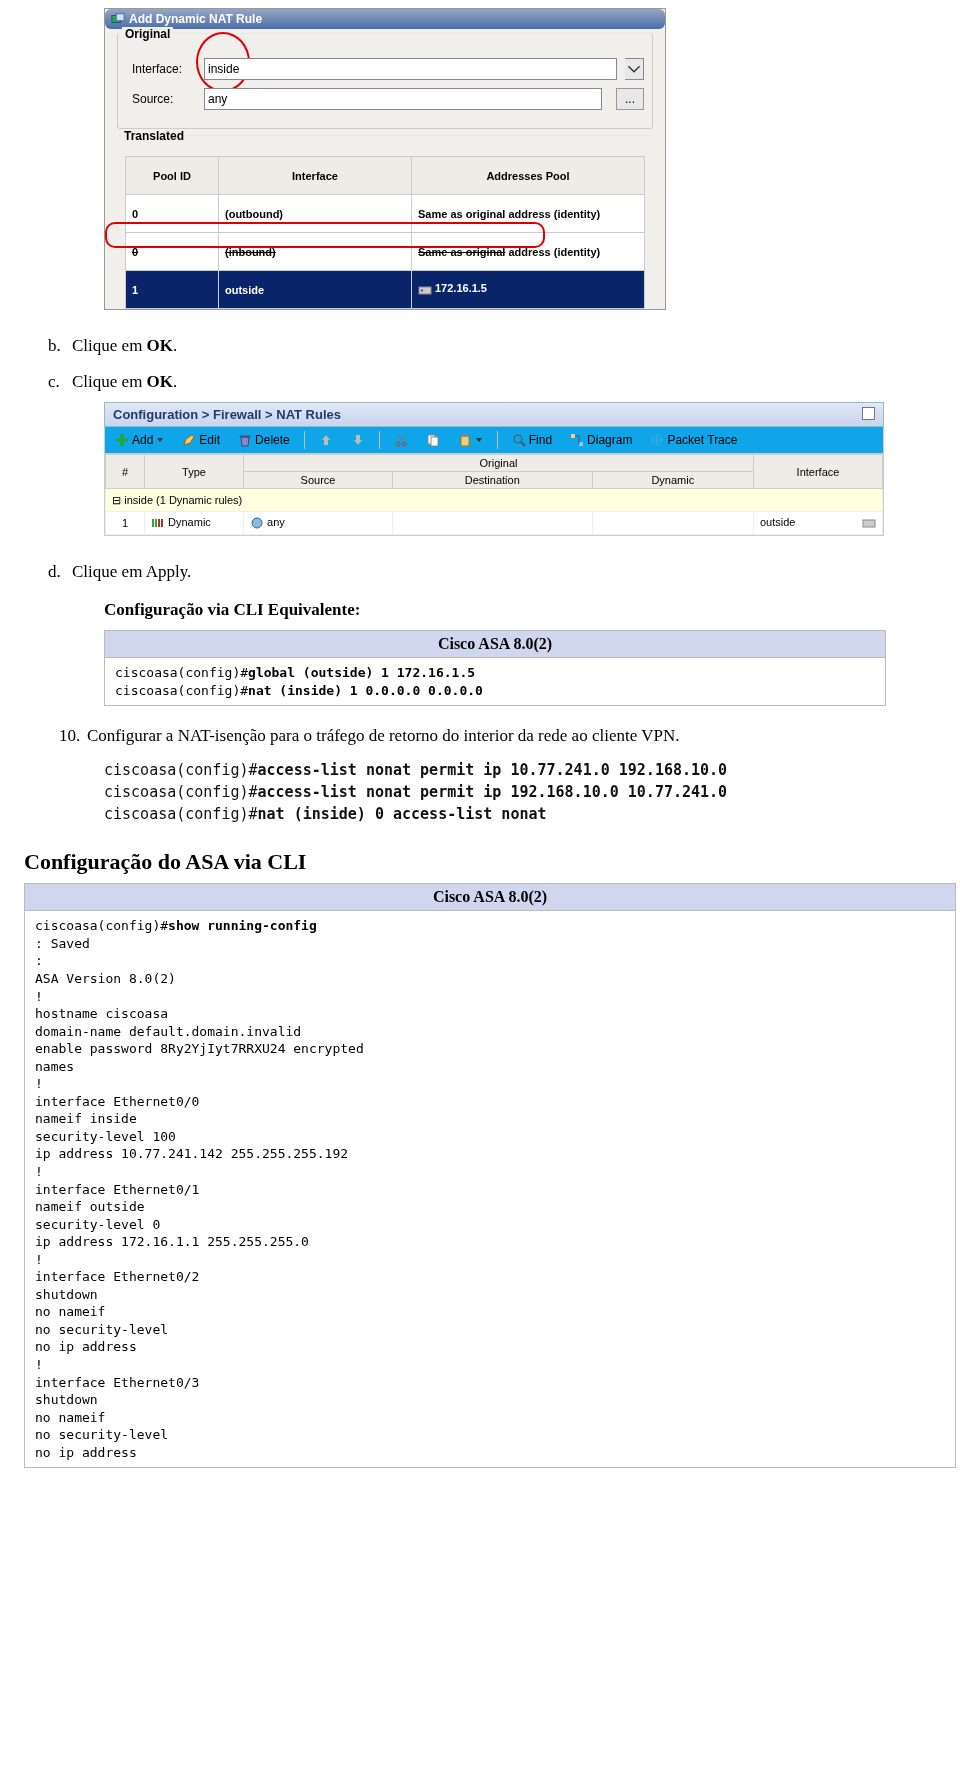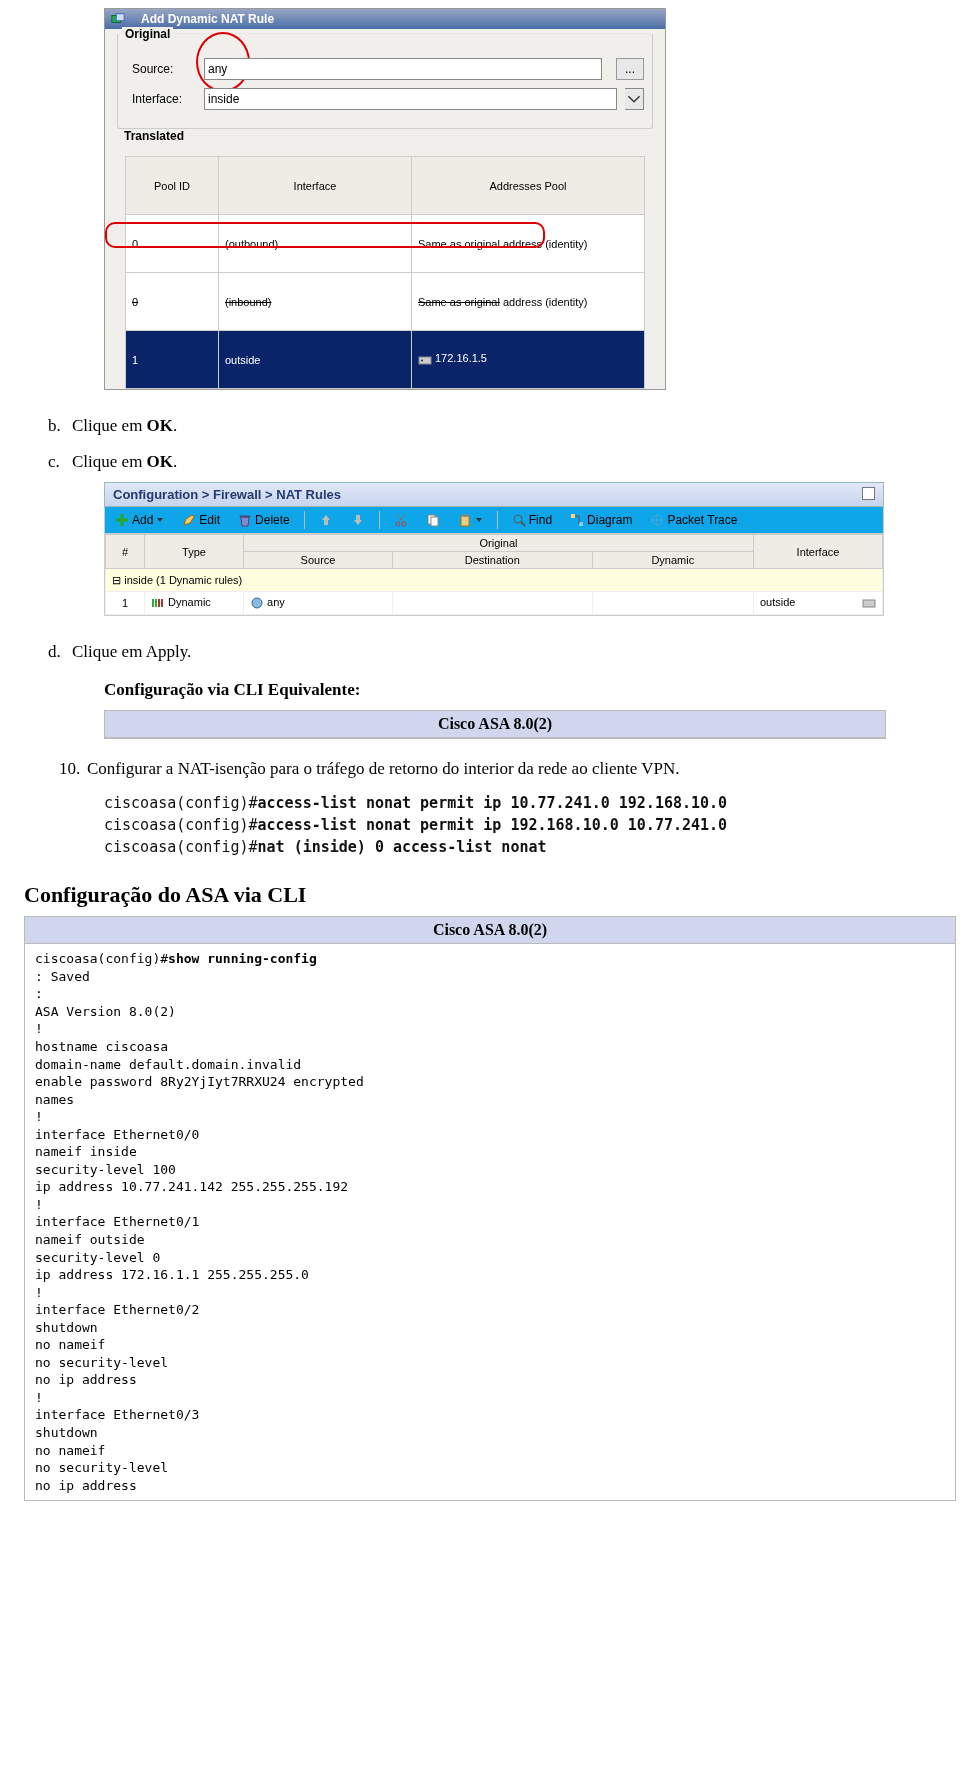--- a/index.html
+++ b/index.html
@@ -1,32 +1,32 @@
 <!DOCTYPE html>
 <html><head>
 <meta charset="utf-8">
 <style>
   body { font-family: "Times New Roman", serif; font-size: 17px; margin: 0; padding: 0 24px; background: #fff; color:#000; }
   .screenshot { border: 1px solid #999; display: inline-block; background: #eee; font-family: "Tahoma", sans-serif; font-size: 12px; margin-bottom: 10px; }
 
   
   .s1 { width: 560px; margin-left: 80px; margin-top: 8px; }
-  .s1-titlebar { background: linear-gradient(to bottom,#98a6c4,#4a6ea8); color:#fff; padding:3px 6px; display:flex; align-items:flex-end; gap:16px; font-weight:bold; }
+  .s1-titlebar { background: linear-gradient(to bottom,#98a6c4,#4a6ea8); color:#fff; padding:3px 6px; display:flex; align-items:flex-end; gap:4px; font-weight:bold;border-radius:6px; }
   .s1-titlebar svg { width:14px; height:14px; }
   .s1-body { background:#f0efec; padding: 4px 12px 0 12px; }
   .fieldset { border:1px solid #ccc; border-top-color:#e8e8e8; padding:6px 8px 10px 8px; margin-bottom:6px; position:relative; border-radius:3px; }
   .legend { position:relative; top:-13px; left:-4px; background:#f0efec; padding:0 3px; font-weight:bold; }
   .frow { display:flex; align-items:center; gap:8px; margin:4px 0 8px 6px; position:relative; }
   .flabel { width:64px; }
   .finput { background:#fff; border:1px solid #888; height:18px; padding:1px 3px; flex-grow:1; display:flex; align-items:center; }
   .dd-btn { width:18px; height:20px; background:#e8e8e8; border:1px solid #888; border-left:none; display:flex; align-items:center; justify-content:center; }
   .dots-btn { width:26px; height:20px; background:#e8e8e8; border:1px solid #999; margin-left:6px; display:flex; align-items:center; justify-content:center; }
   .red-circle { position:absolute; border:2px solid #d00; border-radius:50%/50%; pointer-events:none; }
   .tbl { border:1px solid #aaa; border-collapse: collapse; width:100%; background:#fff; }
-  .tbl th, .tbl td { border:1px solid #ccc; padding:20px 6px; font-weight:normal; text-align:left; font-size:11px; height:17px; }
+  .tbl th, .tbl td { border:1px solid #ccc; padding:10px 6px; font-weight:bold; text-align:left; font-size:11px; height:17px; }
   .tbl th { background:#eeece4; text-align:center; }
   .tbl tr.sel td { background:#0a246a; color:#fff; }
   .strike { text-decoration: line-through; }
   .pool-icon { display:inline-block; vertical-align:middle; margin-right:3px; }
 
   
   .s2 { width: 780px; margin-left: 80px; border:none; }
   .s2-breadcrumb { background: linear-gradient(to bottom,#e0e8f8,#c8d4ee); padding:4px 8px; font-weight:bold; color:#243a6e; font-size:13px; border:1px solid #9bb; display:flex; }
   .sq { margin-left:auto; width:11px; height:11px; border:1px solid #777; background:#fff; }
   .s2-toolbar { background:#0ea5e9; border:1px solid #ccc; border-top:none; padding:4px 6px; display:flex; align-items:center; gap:10px; font-size:12px; }
@@ -71,36 +71,36 @@
         <rect x="1" y="4" width="10" height="8" fill="#2a5" stroke="#063"></rect>
         <rect x="6" y="2" width="9" height="8" fill="#cdf" stroke="#36a"></rect>
       </svg>
     <span>Add Dynamic NAT Rule</span>
   </div>
   <div class="s1-body">
     <div class="fieldset" style="position:relative;">
       <span class="legend">Original</span>
       <div class="red-circle" style="left:78px; top:-2px; width:50px; height:56px;"></div>
       <div class="frow">
-        <span class="flabel">Source:</span>
-        <div class="finput" style="width:278px;">
-            <span>any</span>
-          </div>
-        <div class="dots-btn">...</div>
-      </div>
-      <div class="frow">
         <span class="flabel">Interface:</span>
         <div class="finput" style="width:260px;">
             <span>inside</span>
           </div>
         <div class="dd-btn">
             <svg class="icon" viewBox="0 0 10 10">
               <path d="M1 3 L5 7 L9 3" fill="none" stroke="#333"></path>
             </svg>
           </div>
+      </div>
+      <div class="frow">
+        <span class="flabel">Source:</span>
+        <div class="finput" style="width:278px;">
+            <span>any</span>
+          </div>
+        <div class="dots-btn">...</div>
       </div>
     </div>
     <div class="fieldset" style="border-bottom:none; border-left:none; border-right:none; padding-bottom:0; margin-bottom:0; position:relative;">
       <span class="legend">Translated</span>
       <div class="red-oval" style="left:-12px; top:86px; width:436px; height:22px;"></div>
       <table class="tbl">
         <tbody>
             <tr>
           <th style="width:80px;">Pool ID</th>
           <th style="width:180px;">Interface</th>
@@ -260,20 +260,22 @@
 </div>
 
 
 <div class="step"><span class="letter">d.</span><span>Clique em Apply.</span></div>
 
 <div class="indent1 bold" style="margin-top:18px; margin-bottom:8px;">Configuração via CLI Equivalente:</div>
 
 
 <div class="cli-box">
   <div class="cli-title">Cisco ASA 8.0(2)</div>
+  <div class="cli-content"><span>ciscoasa(config)#</span><b>global (outside) 1 172.16.1.5</b>
+<span>ciscoasa(config)#</span><b>nat (inside) 1 0.0.0.0 0.0.0.0</b></div>
 </div>
 
 
 <div class="step" style="margin-left:35px; margin-top:20px;"><span class="num">10.</span><span>Configurar a NAT-isenção para o tráfego de retorno do interior da rede ao cliente VPN.</span></div>
 
 
 <div class="cli-block"><span>ciscoasa(config)#</span><b>access-list nonat permit ip 10.77.241.0 192.168.10.0</b>
 <span>ciscoasa(config)#</span><b>access-list nonat permit ip 192.168.10.0 10.77.241.0</b>
 <span>ciscoasa(config)#</span><b>nat (inside) 0 access-list nonat</b></div>
 

